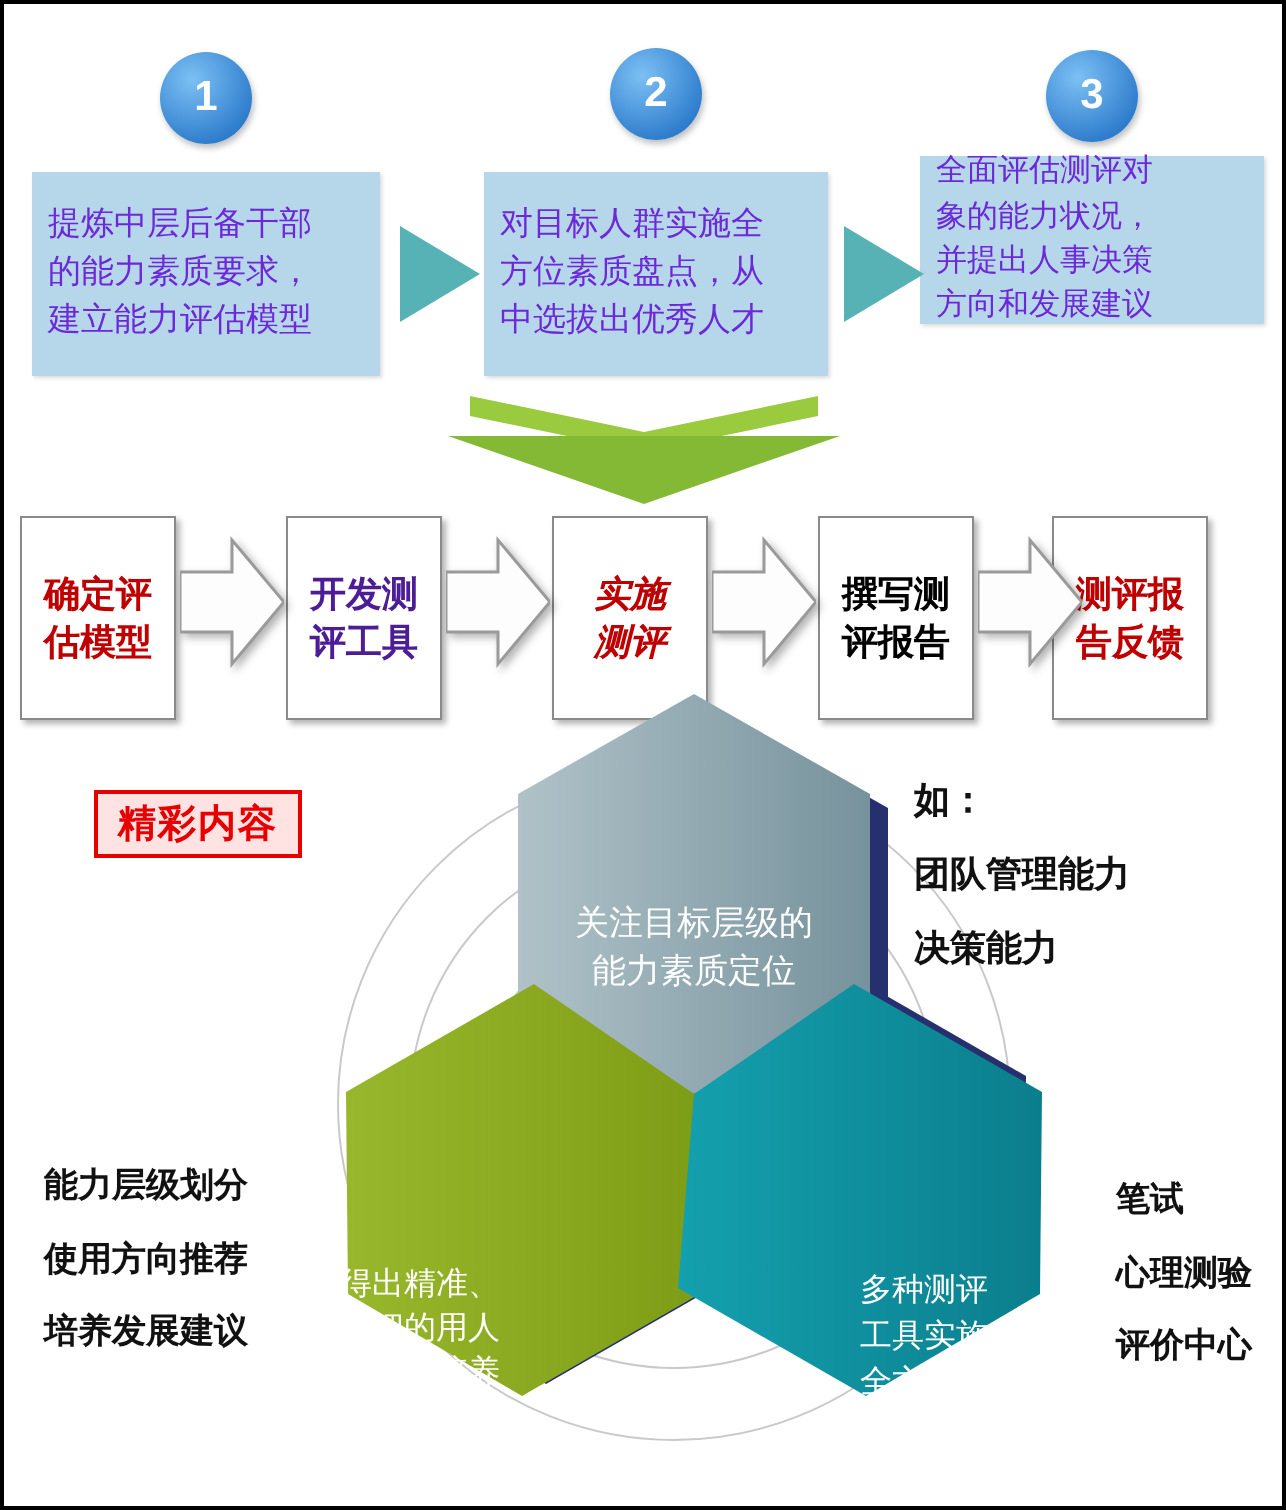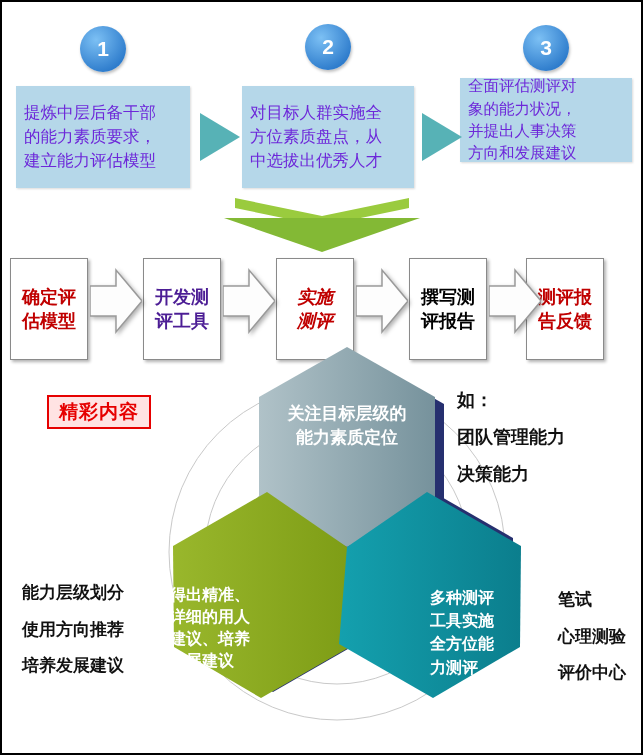--- a/index.html
+++ b/index.html
@@ -41,21 +41,21 @@
   .parrow{position:absolute;top:262px;}
   .parrow path{fill:#fdfdfd;stroke:#9a9a9a;stroke-width:1.5;}
   .parrow{filter:drop-shadow(2px 2px 2px rgba(0,0,0,.3));}
   
   .badge{
     position:absolute;left:45px;top:393px;padding:2px 10px;
     border:2px solid #e60000;background:#ffe3e3;color:#e60000;
     font-size:19px;font-weight:bold;letter-spacing:1px;
   }
   
-  .face-label{position:absolute;color:#fff;font-weight:bold;}
+  .face-label{position:absolute;color:#fff;font-weight:normal;margin-top:48px;}
   .anno{position:absolute;color:#111;font-weight:bold;}
 </style>
 </head>
 <body>
 
 <div class="canvas">
 
   <div class="step-circle" style="left:78px;top:24px">1</div>
   <div class="step-circle" style="left:303px;top:22px">2</div>
   <div class="step-circle" style="left:521px;top:23px">3</div>

